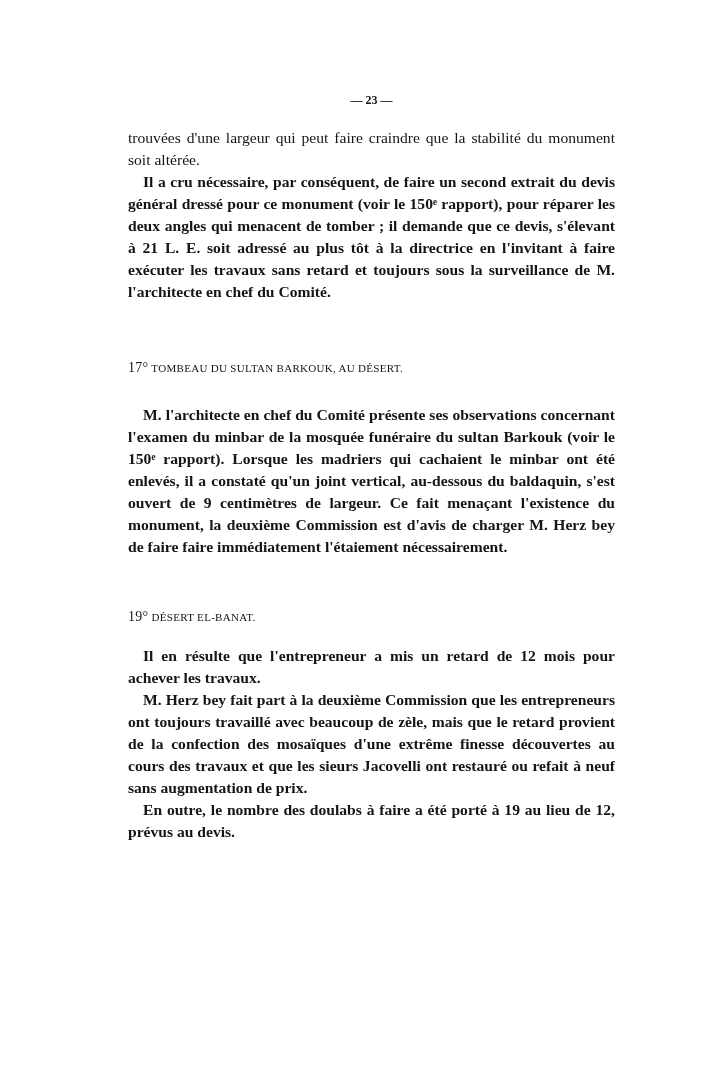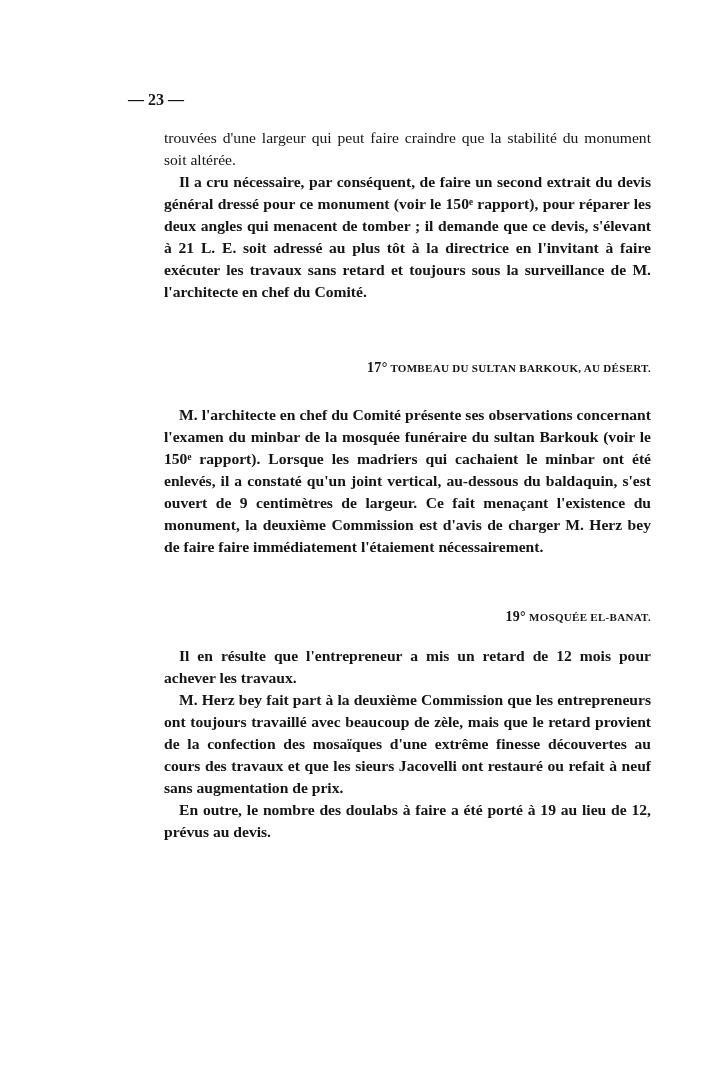--- a/index.html
+++ b/index.html
@@ -2,25 +2,25 @@
 <html><head>
 <meta charset="utf-8">
 <style>
   html, body { margin: 0; padding: 0; background: #ffffff; }
   body { width: 720px; height: 1079px; position: relative; overflow: hidden; }
   .page {
     position: absolute; left: 128px; top: 0; width: 487px;
     font-family: "Liberation Serif", "DejaVu Serif", serif;
     color: #151515; font-size: 15.6px; line-height: 22px;
   }
-  .pagenum { position: absolute; top: 89px; left: 0; width: 100%; text-align: left; font-weight: bold; font-size: 16px; }
-  .block { position: absolute; left: 0; width: 100%; margin-left: 36px; }
+  .pagenum { position: absolute; top: 89px; left: 0; width: 100%; text-align: center; font-weight: bold; font-size: 12px; }
+  .block { position: absolute; left: 0; width: 100%; }
   p { margin: 0; text-align: justify; text-align-last: left; }
   p.ind { text-indent: 15px; font-weight: bold; }
-  .heading { text-align: right; font-size: 11px; letter-spacing: 0.3px; font-weight: bold; }
+  .heading { text-align: left; font-size: 11px; letter-spacing: 0.3px; font-weight: normal; }
   .heading .num { font-size: 14px; }
 </style>
 </head>
 <body>
 
 <div class="page">
   <div class="pagenum">— 23 —</div>
 
   <div class="block" style="top:127px">
     <p>trouvées d'une largeur qui peut faire craindre que la stabilité du monument soit altérée.</p>
@@ -31,21 +31,21 @@
     <span class="num">17°</span>
     <span>TOMBEAU DU SULTAN BARKOUK, AU DÉSERT.</span>
   </div>
 
   <div class="block" style="top:404px">
     <p class="ind">M. l'architecte en chef du Comité présente ses observations concernant l'examen du minbar de la mosquée funéraire du sultan Barkouk (voir le 150ᵉ rapport). Lorsque les madriers qui cachaient le minbar ont été enlevés, il a constaté qu'un joint vertical, au-dessous du baldaquin, s'est ouvert de 9 centimètres de largeur. Ce fait menaçant l'existence du monument, la deuxième Commission est d'avis de charger M. Herz bey de faire faire immédiatement l'étaiement nécessairement.</p>
   </div>
 
   <div class="block heading" style="top:606px">
     <span class="num">19°</span>
-    <span>MOSQUÉE EL-BANAT.</span>
+    <span>DÉSERT EL-BANAT.</span>
   </div>
 
   <div class="block" style="top:645px">
     <p class="ind">Il en résulte que l'entrepreneur a mis un retard de 12 mois pour achever les travaux.</p>
     <p class="ind">M. Herz bey fait part à la deuxième Commission que les entrepreneurs ont toujours travaillé avec beaucoup de zèle, mais que le retard provient de la confection des mosaïques d'une extrême finesse découvertes au cours des travaux et que les sieurs Jacovelli ont restauré ou refait à neuf sans augmentation de prix.</p>
     <p class="ind">En outre, le nombre des doulabs à faire a été porté à 19 au lieu de 12, prévus au devis.</p>
   </div>
 </div>
 
 </body></html>

